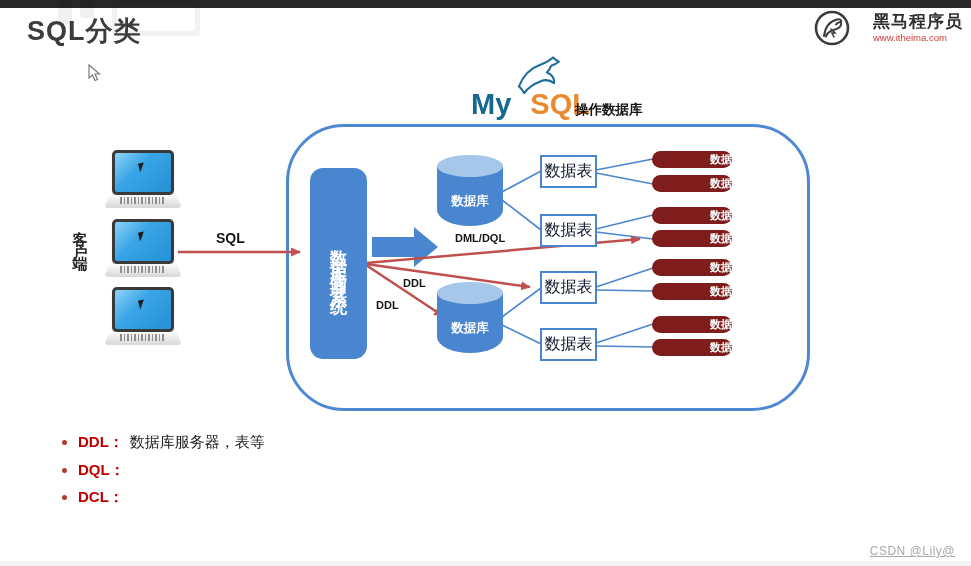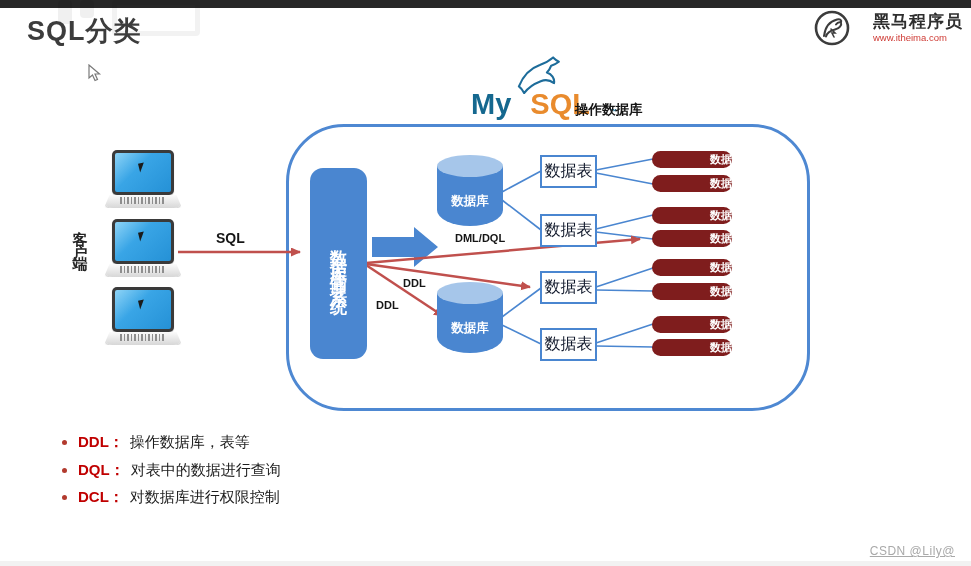--- a/index.html
+++ b/index.html
@@ -223,28 +223,26 @@
 
 <div class="abs flow-label" style="left:216px;top:230px;font-size:14px;">SQL</div>
 <div class="abs flow-label" style="left:455px;top:232px;">DML/DQL</div>
 <div class="abs flow-label" style="left:403px;top:277px;">DDL</div>
 <div class="abs flow-label" style="left:376px;top:299px;">DDL</div>
 
 <div class="abs bullets">
   <div class="bullet-row">
     <span class="bullet-dot"></span>
     <span class="bullet-term">DDL：</span>
-    <span class="bullet-desc">操作数据库，表等</span>
+    <span class="bullet-desc">数据库服务器，表等</span>
   </div>
   <div class="bullet-row">
     <span class="bullet-dot"></span>
     <span class="bullet-term">DQL：</span>
-    <span class="bullet-desc">对表中的数据进行查询</span>
   </div>
   <div class="bullet-row">
     <span class="bullet-dot"></span>
     <span class="bullet-term">DCL：</span>
-    <span class="bullet-desc">对数据库进行权限控制</span>
   </div>
 </div>
 
 <div class="abs csdn-mark">CSDN @Lily@</div>
 <div class="abs bottom-strip"></div>
 
 </body></html>

